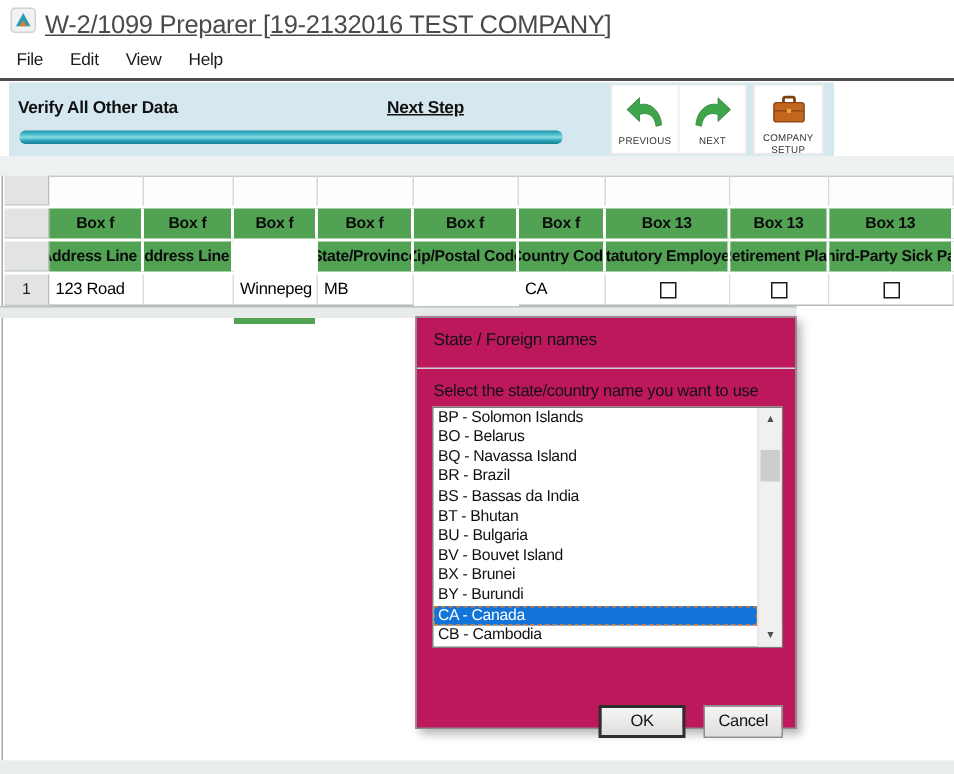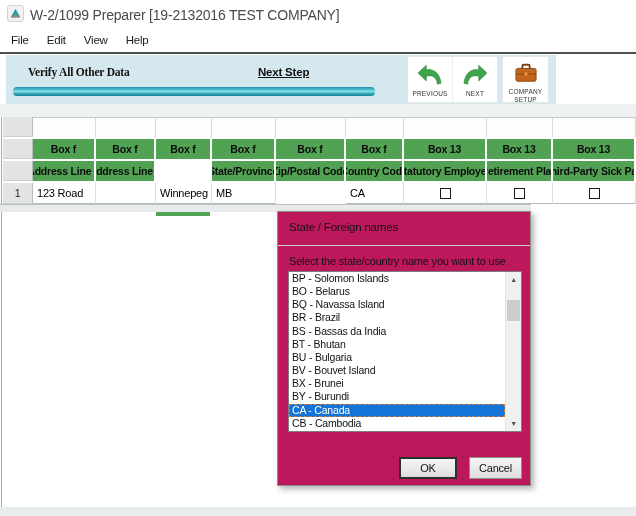--- a/index.html
+++ b/index.html
@@ -4,33 +4,33 @@
 <style>
   html,body{margin:0;padding:0;background:#fff;}
   body{font-family:"Liberation Sans","DejaVu Sans",sans-serif;letter-spacing:-0.2px;cursor:default;
        -webkit-font-smoothing:antialiased;}
   #app{position:relative;width:636px;height:516px;background:#fff;overflow:hidden;}
 
   
   .titlebar{position:absolute;left:0;top:0;width:636px;height:28px;background:#fff;display:flex;align-items:center;}
   .app-icon{position:absolute;left:7px;top:5px;width:17px;height:17px;border:1px solid #d2d2d2;border-radius:3px;
             background:#f2f2f2;display:flex;align-items:center;justify-content:center;box-sizing:border-box;}
-  .win-title{position:absolute;left:30px;top:7px;font-size:14px;color:#4a4a4a;}
+  .win-title{position:absolute;left:30px;top:7px;font-size:17px;color:#4a4a4a;text-decoration:underline;}
 
   
   .menubar{position:absolute;left:0;top:28px;width:636px;height:24px;background:#fff;display:flex;align-items:center;padding-left:2px;}
   .menu-item{font-size:11.5px;color:#1a1a1a;padding:3px 9px;}
 
   .darkline{position:absolute;left:0;top:52px;width:636px;height:2px;background:#4f4f4f;}
   .leftedge{position:absolute;left:1px;top:54px;width:1px;height:453px;background:#a4a9a9;}
 
   
   .toolbar{position:absolute;left:0;top:54px;width:636px;height:50px;background:#fff;}
   .bluepanel{position:absolute;left:6px;top:1px;width:550px;height:49px;background:var(--toolbar-blue,#d6e8ef);}
-  .step-title{position:absolute;left:28px;top:12px;font-size:11.5px;font-weight:bold;color:#111;font-family:Liberation Serif, serif;}
+  .step-title{position:absolute;left:12px;top:12px;font-size:11.5px;font-weight:bold;color:#111;}
   .next-step{position:absolute;left:258px;top:12px;font-size:11.5px;font-weight:bold;color:#111;text-decoration:underline;}
   .progress{position:absolute;left:13px;top:33px;width:362px;height:9px;border-radius:4px;
             background:linear-gradient(180deg,#1c93a8 0%,#4fc0cf 30%,#8adbe4 50%,#2ba4b8 75%,#157e93 100%);}
   .btn-group{position:absolute;top:2px;height:47px;background:#fff;border:1px solid #e6e6e6;box-sizing:border-box;display:flex;}
   .group-prevnext{left:407px;width:91px;}
   .group-company{left:502px;width:47px;}
   .tb-btn{flex:1;display:flex;flex-direction:column;align-items:center;justify-content:space-between;
           padding:5px 0 5px 0;box-sizing:border-box;}
   .tb-btn + .tb-btn{border-left:1px solid #eee;}
   .tb-label{font-size:6.5px;letter-spacing:0.2px;color:#333;text-align:center;line-height:1.25;}
@@ -61,21 +61,21 @@
            border:1px solid #7d7d7d;box-sizing:border-box;}
   .list-items{position:absolute;left:0;top:0;right:16px;bottom:0;overflow:hidden;}
   .list-item{height:13.16px;line-height:13.3px;font-size:10.5px;color:#111;padding-left:3px;white-space:nowrap;}
   .list-item.selected{background:var(--selection-blue,#1273d8);color:#fff;outline:1px dashed #cf7a3e;outline-offset:-1px;}
   .scrollbar{position:absolute;top:0;right:0;width:16px;height:159px;background:#f0f0f0;border-left:1px solid #e4e4e4;box-sizing:border-box;}
   .sb-btn{position:absolute;left:0;width:15px;height:15px;display:flex;align-items:center;justify-content:center;
           font-size:7px;color:#505050;background:#f0f0f0;}
   .sb-up{top:0;}
   .sb-down{bottom:0;}
   .sb-thumb{position:absolute;left:1px;top:28px;width:13px;height:21px;background:#cdcdcd;}
-  .dlg-btn{position:absolute;top:245px;height:22px;font-size:11px;color:#111;box-sizing:border-box;
+  .dlg-btn{position:absolute;top:258px;height:22px;font-size:11px;color:#111;box-sizing:border-box;
            background:linear-gradient(180deg,#f5f5f5,#dedede);display:flex;align-items:center;justify-content:center;}
   .btn-ok{left:121px;width:58px;border:2px solid #2f2f2f;}
   .btn-cancel{left:191px;width:53px;border:1px solid #8f8f8f;}
 
   .footerstrip{position:absolute;left:0;top:507px;width:636px;height:9px;background:#e9eded;}
 </style>
 </head>
 <body>
 
 <div id="app">

